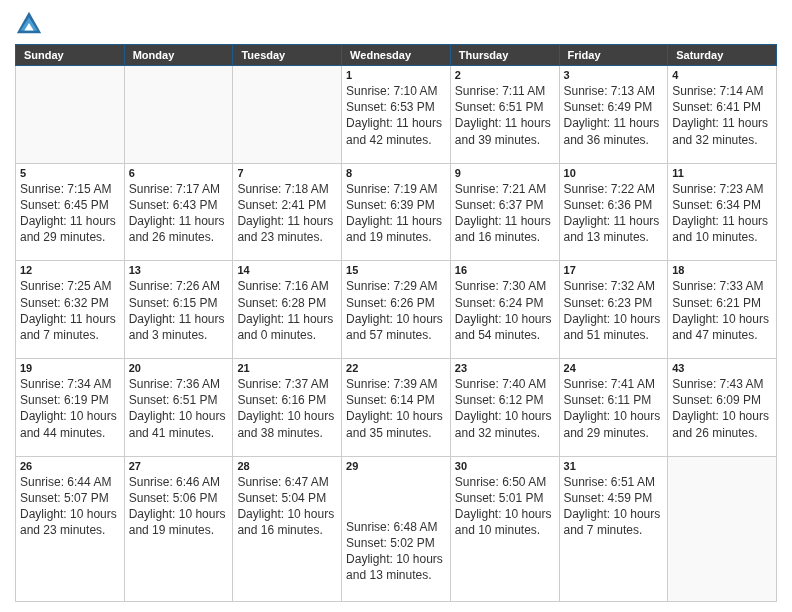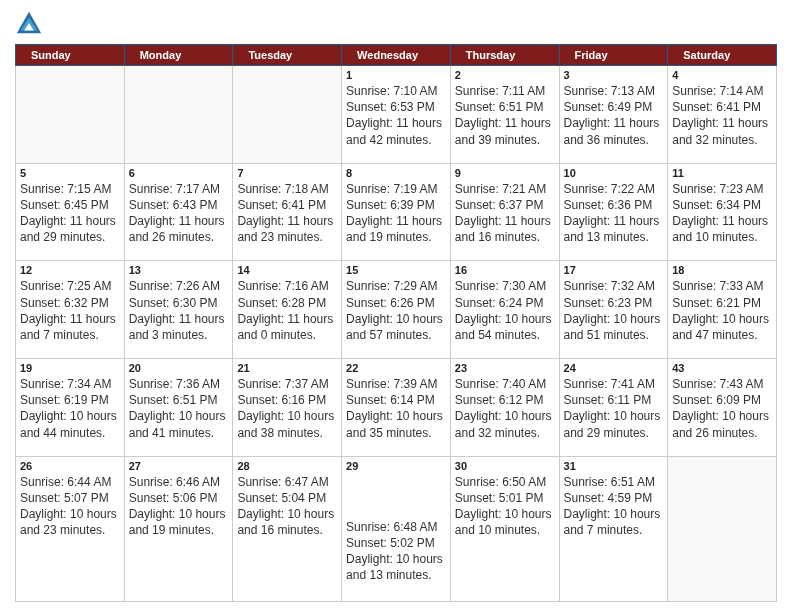--- a/index.html
+++ b/index.html
@@ -54,25 +54,25 @@
       color: #444;
     }
     .calendar {
       border: 1px solid #ccc;
       border-collapse: collapse;
       width: 100%;
       flex: 1;
       table-layout: fixed;
     }
     .calendar thead th {
-      background-color: #7f1d1d;
+      background-color: #404040;
       color: #fff;
       font-size: 11px;
       font-weight: bold;
-      padding: 4px 15px;
+      padding: 4px 8px;
       border: 1px solid #1e5a8a;
       text-align: left;
     }
     .calendar tbody td {
       border: 1px solid #ccc;
       vertical-align: top;
       padding: 3px 4px;
       font-size: 9.5px;
       color: #222;
       height: 88px;
@@ -166,21 +166,21 @@
           </td>
           <td>
             <span class="day-number">6</span>
             <div class="day-info" style="white-space: pre-line;">Sunrise: 7:17 AM
 Sunset: 6:43 PM
 Daylight: 11 hours and 26 minutes.</div>
           </td>
           <td>
             <span class="day-number">7</span>
             <div class="day-info" style="white-space: pre-line;">Sunrise: 7:18 AM
-Sunset: 6:41 PM
+Sunset: 2:41 PM
 Daylight: 11 hours and 23 minutes.</div>
           </td>
           <td>
             <span class="day-number">8</span>
             <div class="day-info" style="white-space: pre-line;">Sunrise: 7:19 AM
 Sunset: 6:39 PM
 Daylight: 11 hours and 19 minutes.</div>
           </td>
           <td>
             <span class="day-number">9</span>
@@ -204,21 +204,21 @@
         <tr>
           <td>
             <span class="day-number">12</span>
             <div class="day-info" style="white-space: pre-line;">Sunrise: 7:25 AM
 Sunset: 6:32 PM
 Daylight: 11 hours and 7 minutes.</div>
           </td>
           <td>
             <span class="day-number">13</span>
             <div class="day-info" style="white-space: pre-line;">Sunrise: 7:26 AM
-Sunset: 6:30 PM
+Sunset: 6:15 PM
 Daylight: 11 hours and 3 minutes.</div>
           </td>
           <td>
             <span class="day-number">14</span>
             <div class="day-info" style="white-space: pre-line;">Sunrise: 7:16 AM
 Sunset: 6:28 PM
 Daylight: 11 hours and 0 minutes.</div>
           </td>
           <td>
             <span class="day-number">15</span>

